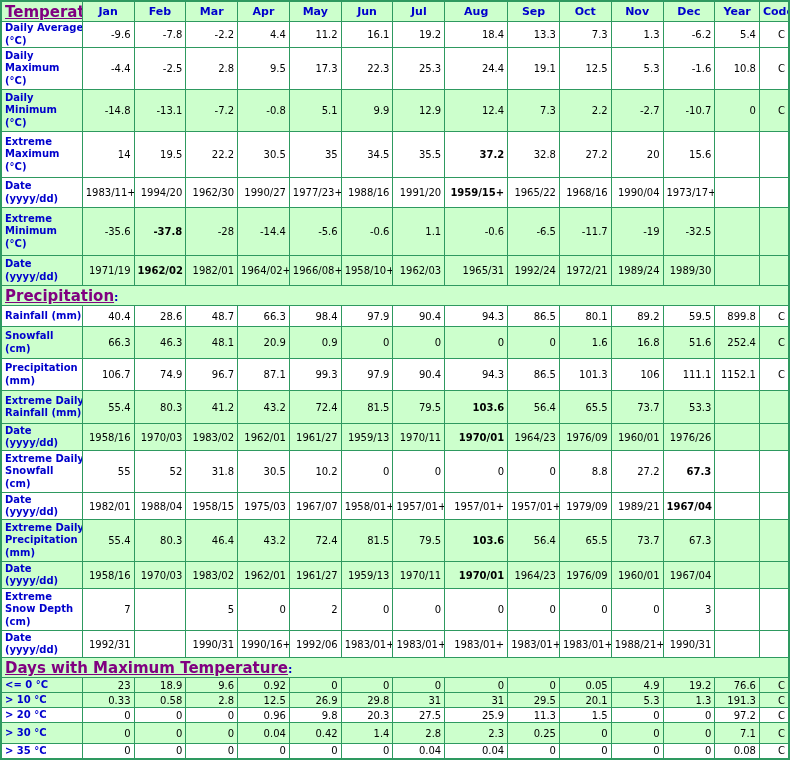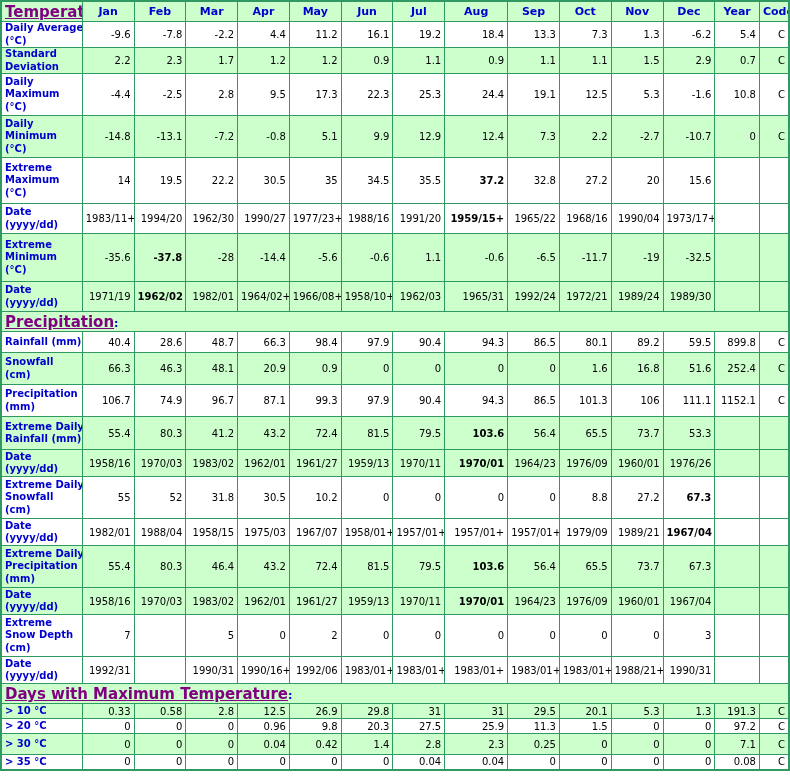--- a/index.html
+++ b/index.html
@@ -116,37 +116,20 @@
           <td class="val">16.1</td>
           <td class="val">19.2</td>
           <td class="val">18.4</td>
           <td class="val">13.3</td>
           <td class="val">7.3</td>
           <td class="val">1.3</td>
           <td class="val">-6.2</td>
           <td class="val">5.4</td>
           <td class="val">C</td>
         </tr>
-        <tr class="g" style="height: 26px;">
-          <td class="lbl">Standard<br>Deviation</td>
-          <td class="val">2.2</td>
-          <td class="val">2.3</td>
-          <td class="val">1.7</td>
-          <td class="val">1.2</td>
-          <td class="val">1.2</td>
-          <td class="val">0.9</td>
-          <td class="val">1.1</td>
-          <td class="val">0.9</td>
-          <td class="val">1.1</td>
-          <td class="val">1.1</td>
-          <td class="val">1.5</td>
-          <td class="val">2.9</td>
-          <td class="val">0.7</td>
-          <td class="val">C</td>
-        </tr>
         <tr class="w" style="height: 42px;">
           <td class="lbl">Daily<br>Maximum<br>(°C)</td>
           <td class="val">-4.4</td>
           <td class="val">-2.5</td>
           <td class="val">2.8</td>
           <td class="val">9.5</td>
           <td class="val">17.3</td>
           <td class="val">22.3</td>
           <td class="val">25.3</td>
           <td class="val">24.4</td>
@@ -428,20 +411,37 @@
           <td class="val">1983/01+</td>
           <td class="val">1983/01+</td>
           <td class="val">1988/21+</td>
           <td class="val">1990/31</td>
           <td class="val"></td>
           <td class="val"></td>
         </tr>
         <tr class="g" style="height: 20px; margin-top: 12px;">
           <td colspan="15" class="sect"><span class="slink">Days with Maximum Temperature</span><span class="colon">:</span></td>
         </tr>
+        <tr class="g" style="height: 15px;">
+          <td class="lbl">&lt;= 0 °C</td>
+          <td class="val">23</td>
+          <td class="val">18.9</td>
+          <td class="val">9.6</td>
+          <td class="val">0.92</td>
+          <td class="val">0</td>
+          <td class="val">0</td>
+          <td class="val">0</td>
+          <td class="val">0</td>
+          <td class="val">0</td>
+          <td class="val">0.05</td>
+          <td class="val">4.9</td>
+          <td class="val">19.2</td>
+          <td class="val">76.6</td>
+          <td class="val">C</td>
+        </tr>
         <tr class="g" style="height: 15px; margin-left: 8px;">
           <td class="lbl">&gt; 10 °C</td>
           <td class="val">0.33</td>
           <td class="val">0.58</td>
           <td class="val">2.8</td>
           <td class="val">12.5</td>
           <td class="val">26.9</td>
           <td class="val">29.8</td>
           <td class="val">31</td>
           <td class="val">31</td>

